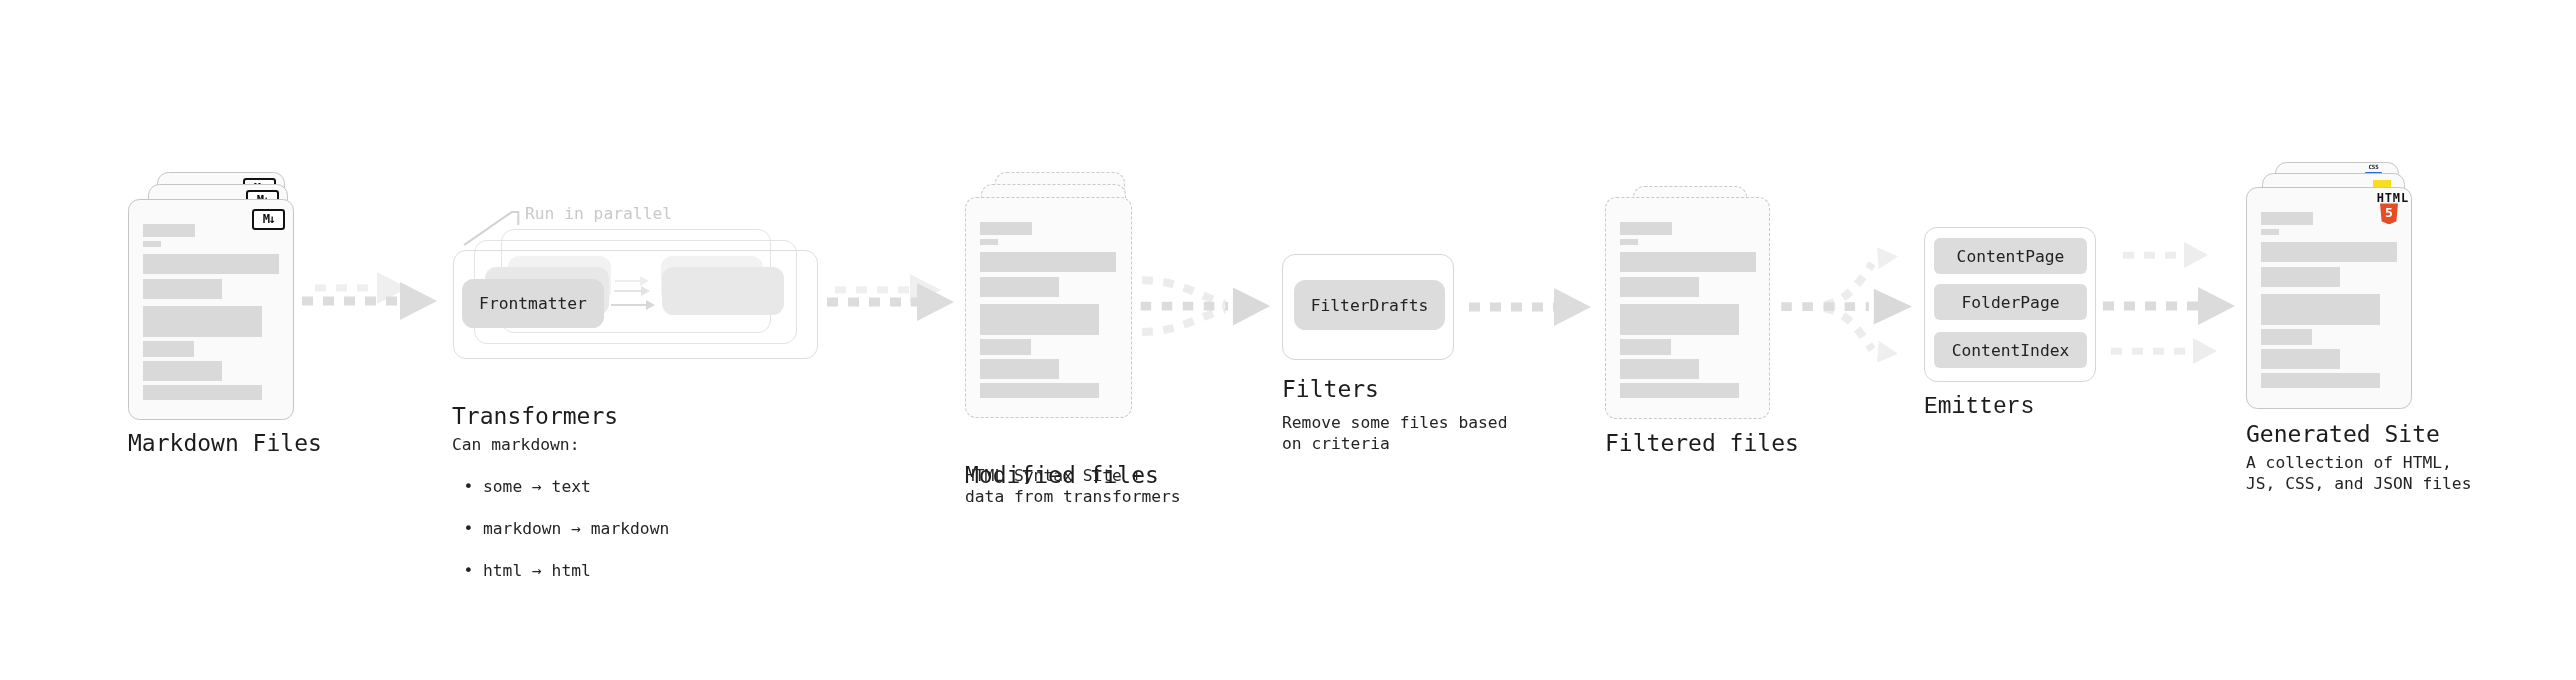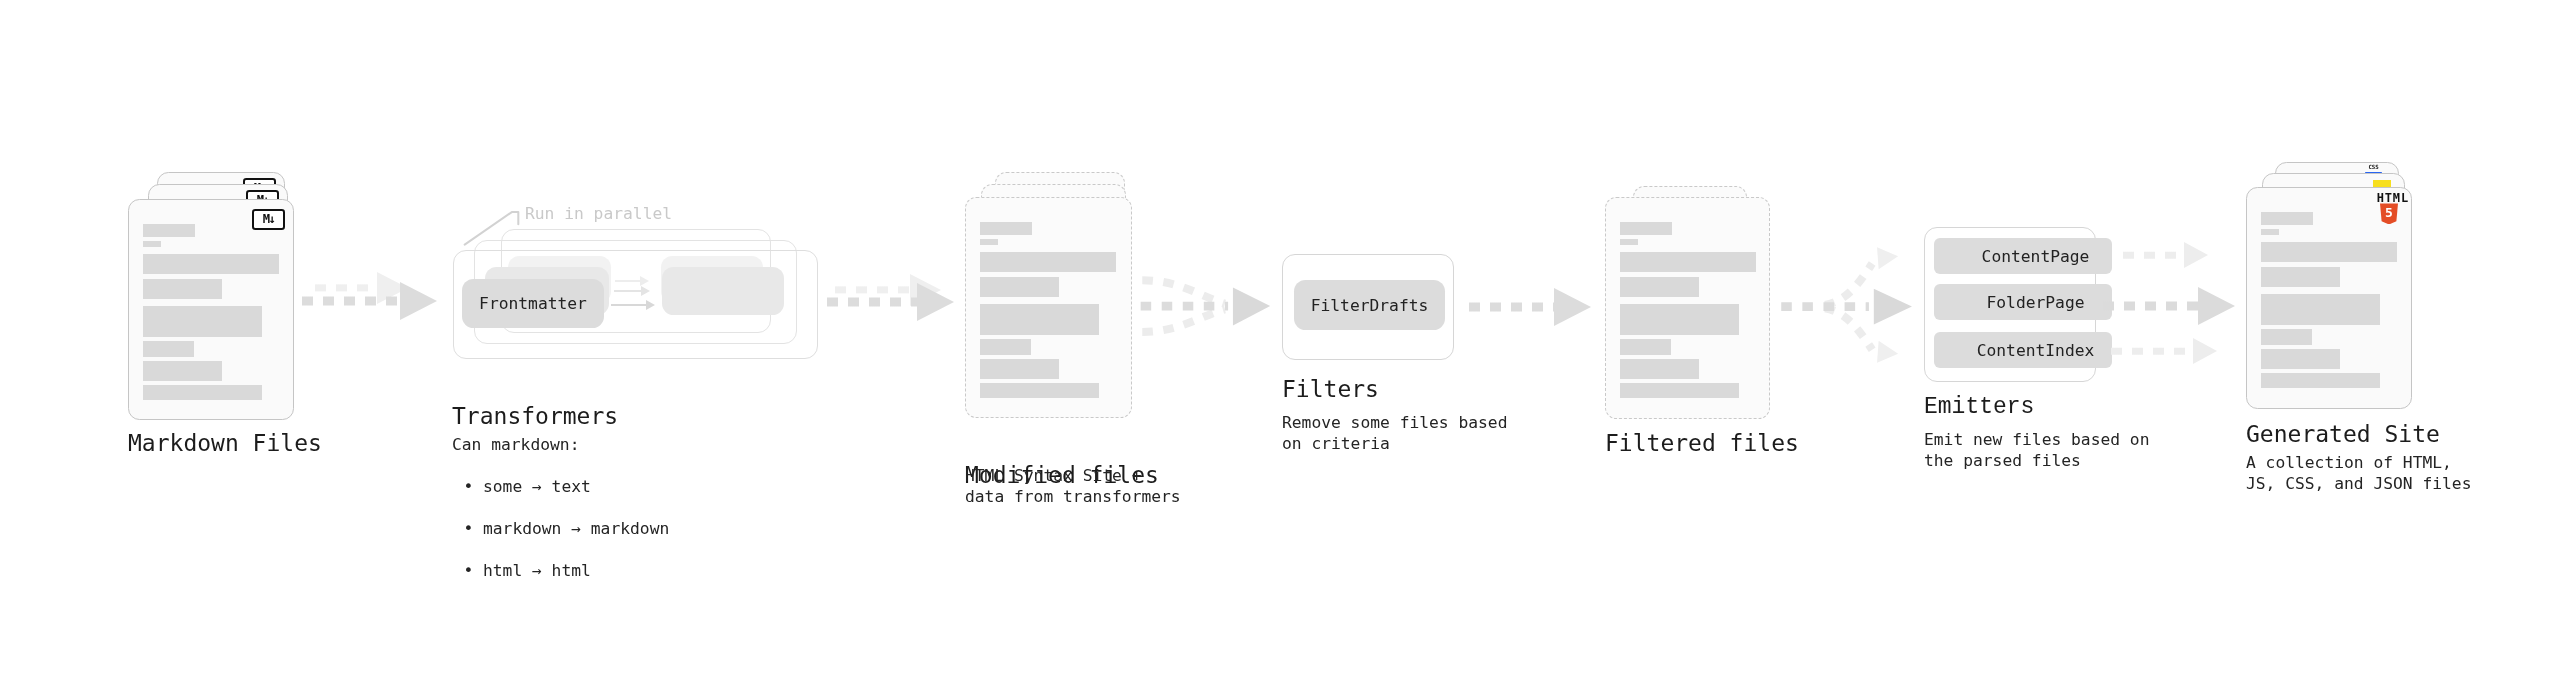--- a/index.html
+++ b/index.html
@@ -42,21 +42,21 @@
   .bullet-line{padding-left:11.4px;}
   .callout-text{position:absolute;font-size:16.3px;color:#c9c9c9;white-space:nowrap;}
 
   
   .outline-box{position:absolute;border:1.6px solid #e3e3e3;border-radius:13px;box-sizing:border-box;background:transparent;}
   .outline-box.strong{border-color:#d6d6d6;background:#fff;}
   .gray-box{position:absolute;background:#dcdcdc;border-radius:11.4px;display:flex;
             align-items:center;justify-content:center;font-size:16.3px;color:#222;}
   .ghost1{background:#e8e8e8;}
   .ghost2{background:#f2f2f2;}
-  .emit-box{border-radius:6px;padding-left:25px;}
+  .emit-box{border-radius:6px;}
 
   
   .dash-arrow{position:absolute;}
   .dash-arrow .shaft{position:absolute;left:0;top:50%;transform:translateY(-50%);
       background:repeating-linear-gradient(90deg,currentColor 0 10.6px,transparent 10.6px 21px);}
   .dash-arrow .head{position:absolute;right:0;top:50%;transform:translateY(-50%);
       width:0;height:0;border-style:solid;border-color:transparent;border-left-color:currentColor;border-right-width:0;}
   .arrow-big .shaft{height:9px;width:calc(100% - 36px);}
   .arrow-big .head{border-left-width:37px;border-top-width:19.5px;border-bottom-width:19.5px;}
   .arrow-ghost .shaft{height:7.3px;width:calc(100% - 29px);}
@@ -211,22 +211,20 @@
   <div class="gray-box emit-box" style="left:1934px;top:238px;width:153px;height:36px;">
     <span>ContentPage</span>
   </div>
   <div class="gray-box emit-box" style="left:1934px;top:284px;width:153px;height:36px;text-align:center;">
     <span>FolderPage</span>
   </div>
   <div class="gray-box emit-box" style="left:1934px;top:332px;width:153px;height:36px;">
     <span>ContentIndex</span>
   </div>
   <div class="label" style="left:1924px;top:393px;font-family:Liberation Mono, monospace;">Emitters</div>
-  <div class="desc" style="left:1924px;top:429px;">Emit new files based on
-the parsed files</div>
 
   <div class="dash-arrow arrow-small" style="left:2123px;top:241px;width:85px;height:28px;color:#ededed;">
       <div class="shaft"></div>
       <div class="head"></div>
     </div>
   <div class="dash-arrow arrow-big" style="left:2103px;top:285px;width:132px;height:41px;color:#dbdbdb;">
       <div class="shaft"></div>
       <div class="head"></div>
     </div>
   <div class="dash-arrow arrow-small" style="left:2111px;top:337px;width:106px;height:28px;color:#ededed;">

